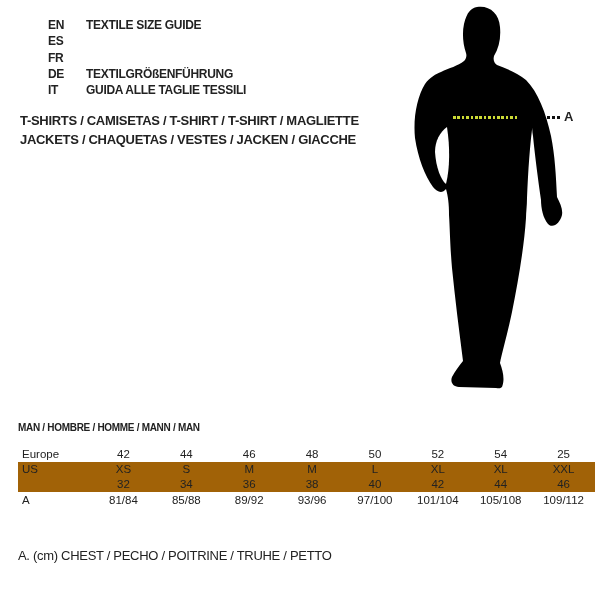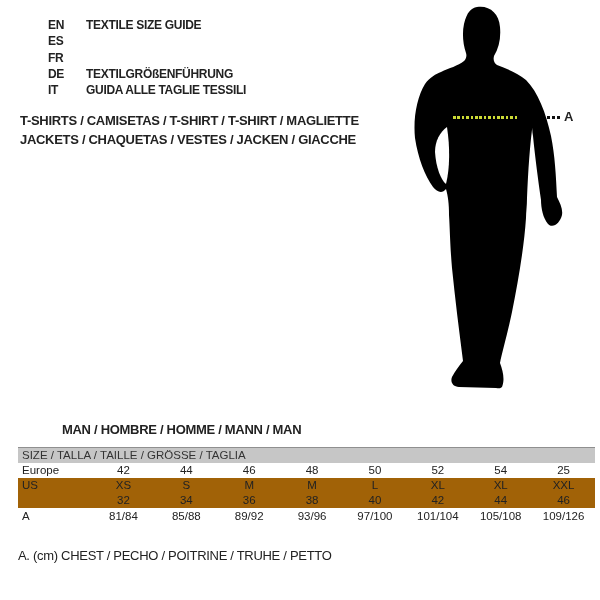--- a/index.html
+++ b/index.html
@@ -18,22 +18,22 @@
   .cat-line{height:18.5px;line-height:18.5px;font-size:13px;font-weight:700;
     letter-spacing:-0.3px;white-space:nowrap;}
   
   .figure-svg{position:absolute;left:410px;top:0px;width:160px;height:395px;}
   .measure-line-yellow{position:absolute;left:453px;top:116px;width:64px;height:3px;
     background:repeating-linear-gradient(90deg,#ccda35 0 2.5px,rgba(0,0,0,0) 2.5px 4.4px);}
   .measure-line-black{position:absolute;left:547px;top:116px;width:14px;height:2.5px;
     background:repeating-linear-gradient(90deg,#111 0 3px,rgba(0,0,0,0) 3px 5px);}
   .measure-label{position:absolute;left:564px;top:109px;font-size:13px;font-weight:600;}
   
-  .section-title{position:absolute;left:18px;top:422px;font-size:13px;font-weight:700;
-    letter-spacing:-0.3px;white-space:nowrap;margin-left:44px;}
+  .section-title{position:absolute;left:18px;top:422px;font-size:10px;font-weight:700;
+    letter-spacing:-0.3px;white-space:nowrap;}
   
   .size-table{position:absolute;left:18px;top:447px;width:577px;font-size:11.5px;}
   .t-header{background:#c6c6c6;border-top:1px solid #8f8f8f;height:15px;line-height:15px;
     padding-left:4px;color:#333;}
   .t-row{display:flex;height:15px;line-height:15px;}
   .t-row.last{height:16px;line-height:16px;}
   .t-row.shade{background:#a16207;}
   .t-label{flex:0 0 70px;padding-left:4px;text-align:left;}
   .t-cell{flex:1 1 0;text-align:center;}
   
@@ -112,21 +112,20 @@
     Z"></path>
 </svg>
 
 <div class="measure-line-yellow"></div>
 <div class="measure-line-black"></div>
 <div class="measure-label">A</div>
 
 <div class="section-title">MAN / HOMBRE / HOMME / MANN / MAN</div>
 
 <div class="size-table">
-  <div class="t-header">SIZE / TALLA / TAILLE / GRÖSSE / TAGLIA</div>
 
   <div class="t-row">
     <div class="t-label">Europe</div>
     <div class="t-cell">42</div>
     <div class="t-cell">44</div>
     <div class="t-cell">46</div>
     <div class="t-cell">48</div>
     <div class="t-cell">50</div>
     <div class="t-cell">52</div>
     <div class="t-cell">54</div>
@@ -159,17 +158,17 @@
 
   <div class="t-row last">
     <div class="t-label">A</div>
     <div class="t-cell">81/84</div>
     <div class="t-cell">85/88</div>
     <div class="t-cell">89/92</div>
     <div class="t-cell">93/96</div>
     <div class="t-cell">97/100</div>
     <div class="t-cell">101/104</div>
     <div class="t-cell">105/108</div>
-    <div class="t-cell">109/126</div>
+    <div class="t-cell">109/112</div>
   </div>
 </div>
 
 <div class="footnote">A. (cm) CHEST / PECHO / POITRINE / TRUHE / PETTO</div>
 
 </body></html>

